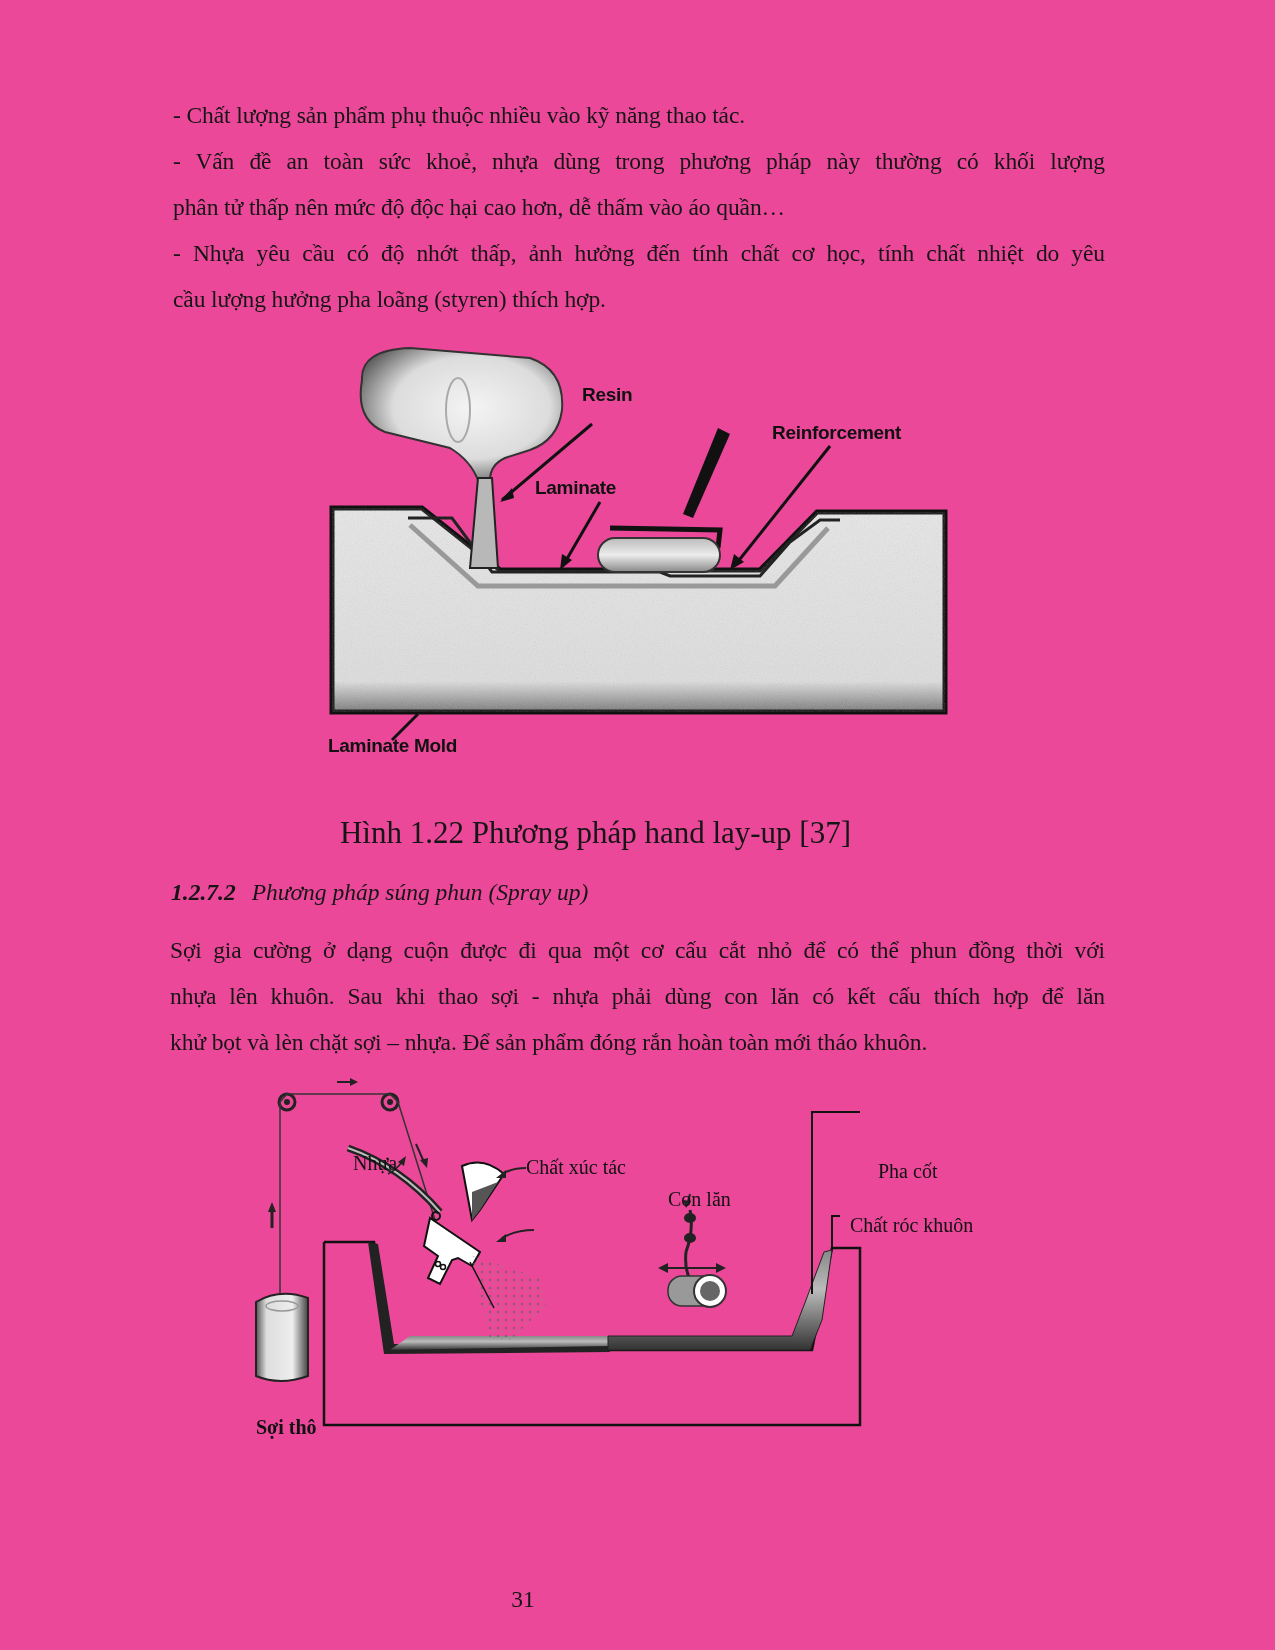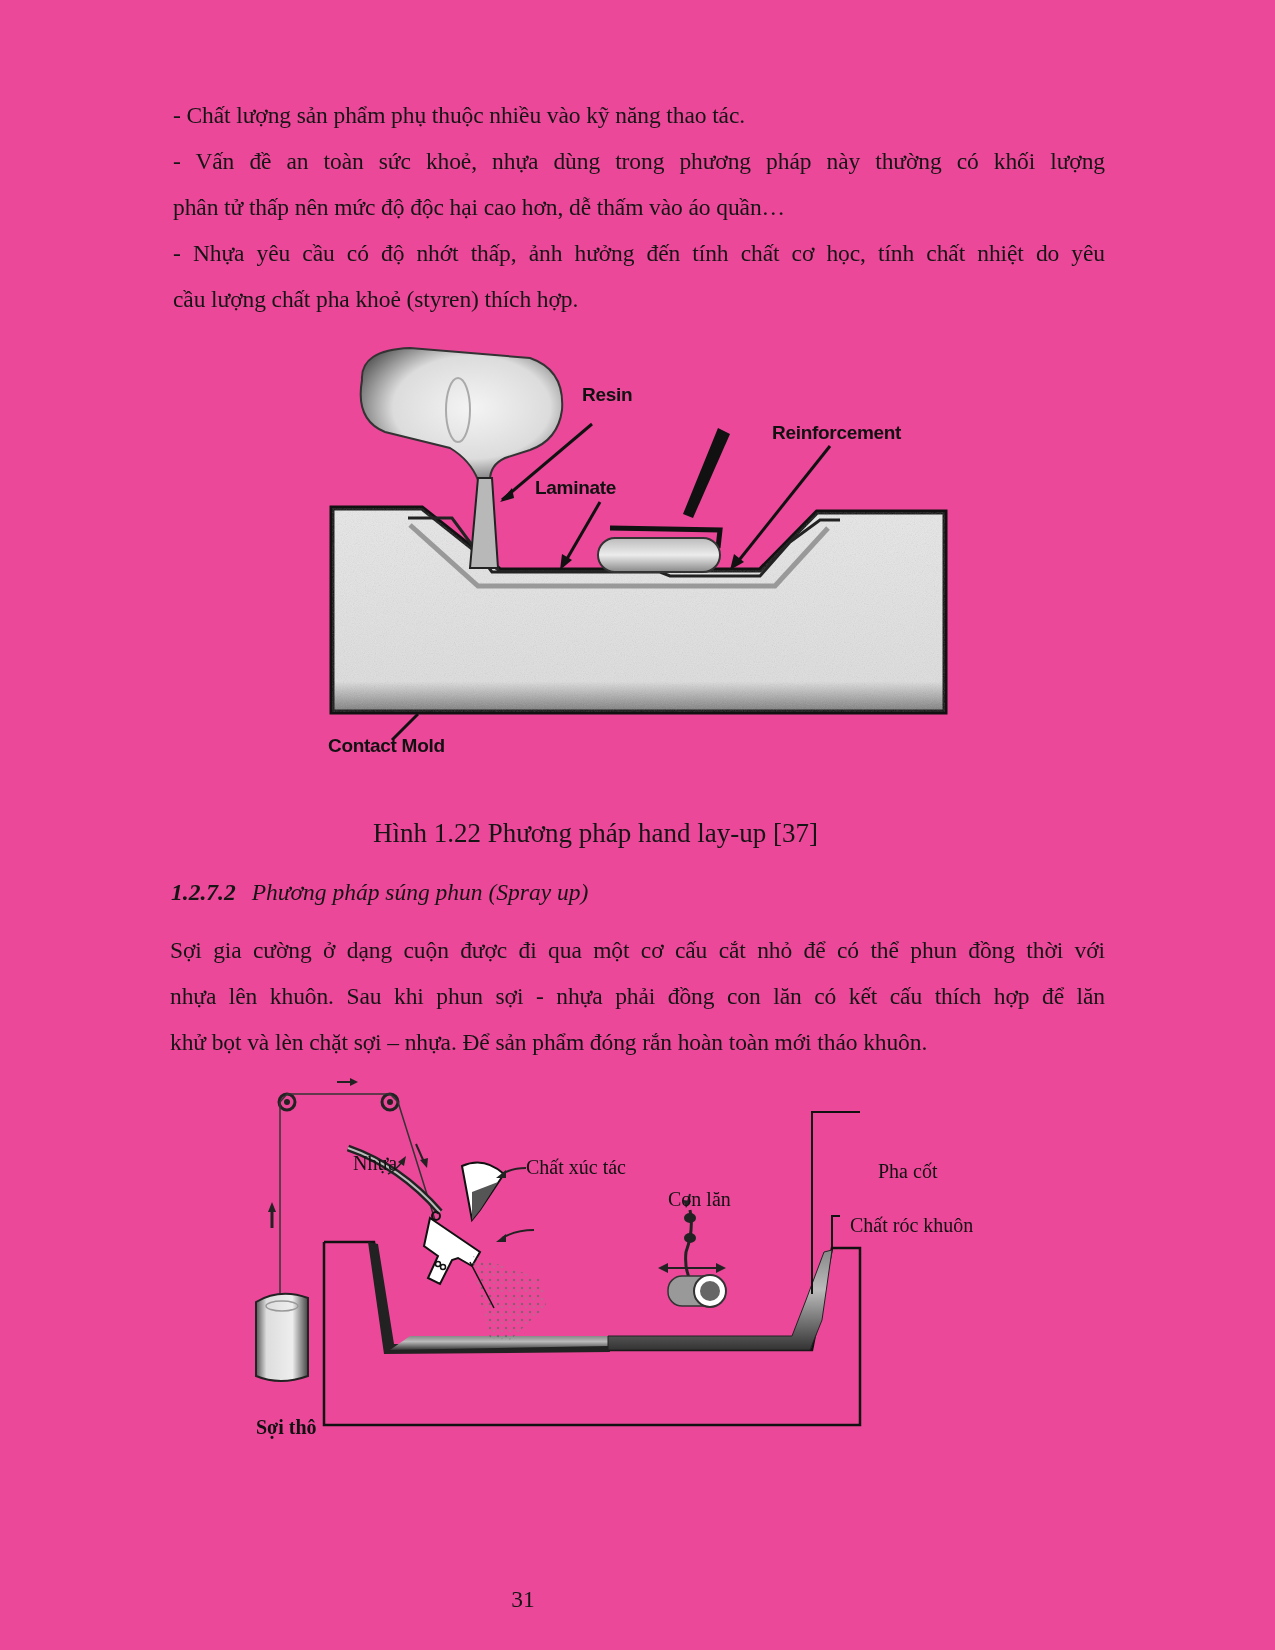--- a/index.html
+++ b/index.html
@@ -28,21 +28,21 @@
     }
     .justify {
       width: 932px;
       text-align: justify;
       text-align-last: justify;
     }
     .caption {
       position: absolute;
       left: 0; width: 1191px;
       text-align: center;
-      font-size: 27px;
+      font-size: 31px;
       line-height: 30px;
     }
     .heading {
       position: absolute;
       left: 171px;
       font-size: 23.5px;
       font-style: italic;
       line-height: 30px;
       white-space: nowrap;
     }
@@ -76,21 +76,21 @@
   </style>
 </head>
 <body>
 
 <div class="page">
 
   <div class="para-line" style="top:100px;">- Chất lượng sản phẩm phụ thuộc nhiều vào kỹ năng thao tác.</div>
   <div class="para-line justify" style="top:146px;">- Vấn đề an toàn sức khoẻ, nhựa dùng trong phương pháp này thường có khối lượng</div>
   <div class="para-line" style="top:192px;">phân tử thấp nên mức độ độc hại cao hơn, dễ thấm vào áo quần…</div>
   <div class="para-line justify" style="top:238px;">- Nhựa yêu cầu có độ nhớt thấp, ảnh hưởng đến tính chất cơ học, tính chất nhiệt do yêu</div>
-  <div class="para-line" style="top:284px;">cầu lượng chất pha khoẻ (styren) thích hợp.</div>
+  <div class="para-line" style="top:284px;">cầu lượng hưởng pha loãng (styren) thích hợp.</div>
 
   <div class="figure" style="left:300px; top:340px; width:700px; height:420px;">
     <svg width="700" height="420" viewBox="0 0 700 420" style="position:absolute;left:0;top:0;">
       <defs>
         <radialGradient id="bucketGrad" cx="55%" cy="45%" r="65%">
           <stop offset="0%" stop-color="#f4f4f4"></stop>
           <stop offset="60%" stop-color="#dcdcdc"></stop>
           <stop offset="100%" stop-color="#4a4a4a"></stop>
         </radialGradient>
         <linearGradient id="moldGrad" x1="0" y1="0" x2="0" y2="1">
@@ -132,31 +132,31 @@
       <polygon points="200,162 212,148 214,158" fill="#111"></polygon>
       <line x1="300" y1="162" x2="264" y2="224" stroke="#111" stroke-width="3"></line>
       <polygon points="260,230 262,214 272,220" fill="#111"></polygon>
       <line x1="530" y1="106" x2="436" y2="224" stroke="#111" stroke-width="3"></line>
       <polygon points="430,230 434,214 444,222" fill="#111"></polygon>
       <line x1="118" y1="374" x2="92" y2="400" stroke="#111" stroke-width="3"></line>
     </svg>
     <div class="fig-label-bold" style="left:282px; top:44px;">Resin</div>
     <div class="fig-label-bold" style="left:472px; top:82px;">Reinforcement</div>
     <div class="fig-label-bold" style="left:235px; top:137px;">Laminate</div>
-    <div class="fig-label-bold" style="left:28px; top:395px;">Contact Mold</div>
+    <div class="fig-label-bold" style="left:28px; top:395px;">Laminate Mold</div>
   </div>
 
   <div class="caption" style="top:818px;">Hình 1.22 Phương pháp hand lay-up [37]</div>
 
   <div class="heading" style="top:877px;">
     <span class="num">1.2.7.2</span><span>Phương pháp súng phun (Spray up)</span>
   </div>
 
   <div class="para-line justify" style="top:935px; left:170px; width:935px;">Sợi gia cường ở dạng cuộn được đi qua một cơ cấu cắt nhỏ để có thể phun đồng thời với</div>
-  <div class="para-line justify" style="top:981px; left:170px; width:935px;">nhựa lên khuôn. Sau khi phun sợi - nhựa phải đồng con lăn có kết cấu thích hợp để lăn</div>
+  <div class="para-line justify" style="top:981px; left:170px; width:935px;">nhựa lên khuôn. Sau khi thao sợi - nhựa phải dùng con lăn có kết cấu thích hợp để lăn</div>
   <div class="para-line" style="top:1027px; left:170px;">khử bọt và lèn chặt sợi – nhựa.  Để sản phẩm đóng rắn hoàn toàn mới tháo khuôn.</div>
 
   <div class="figure" style="left:240px; top:1070px; width:800px; height:360px;">
     <svg width="800" height="360" viewBox="0 0 800 360" style="position:absolute;left:0;top:0;">
       <defs>
         <linearGradient id="spoolGrad" x1="0" y1="0" x2="1" y2="0">
           <stop offset="0%" stop-color="#555"></stop>
           <stop offset="20%" stop-color="#ddd"></stop>
           <stop offset="70%" stop-color="#eee"></stop>
           <stop offset="100%" stop-color="#444"></stop>

